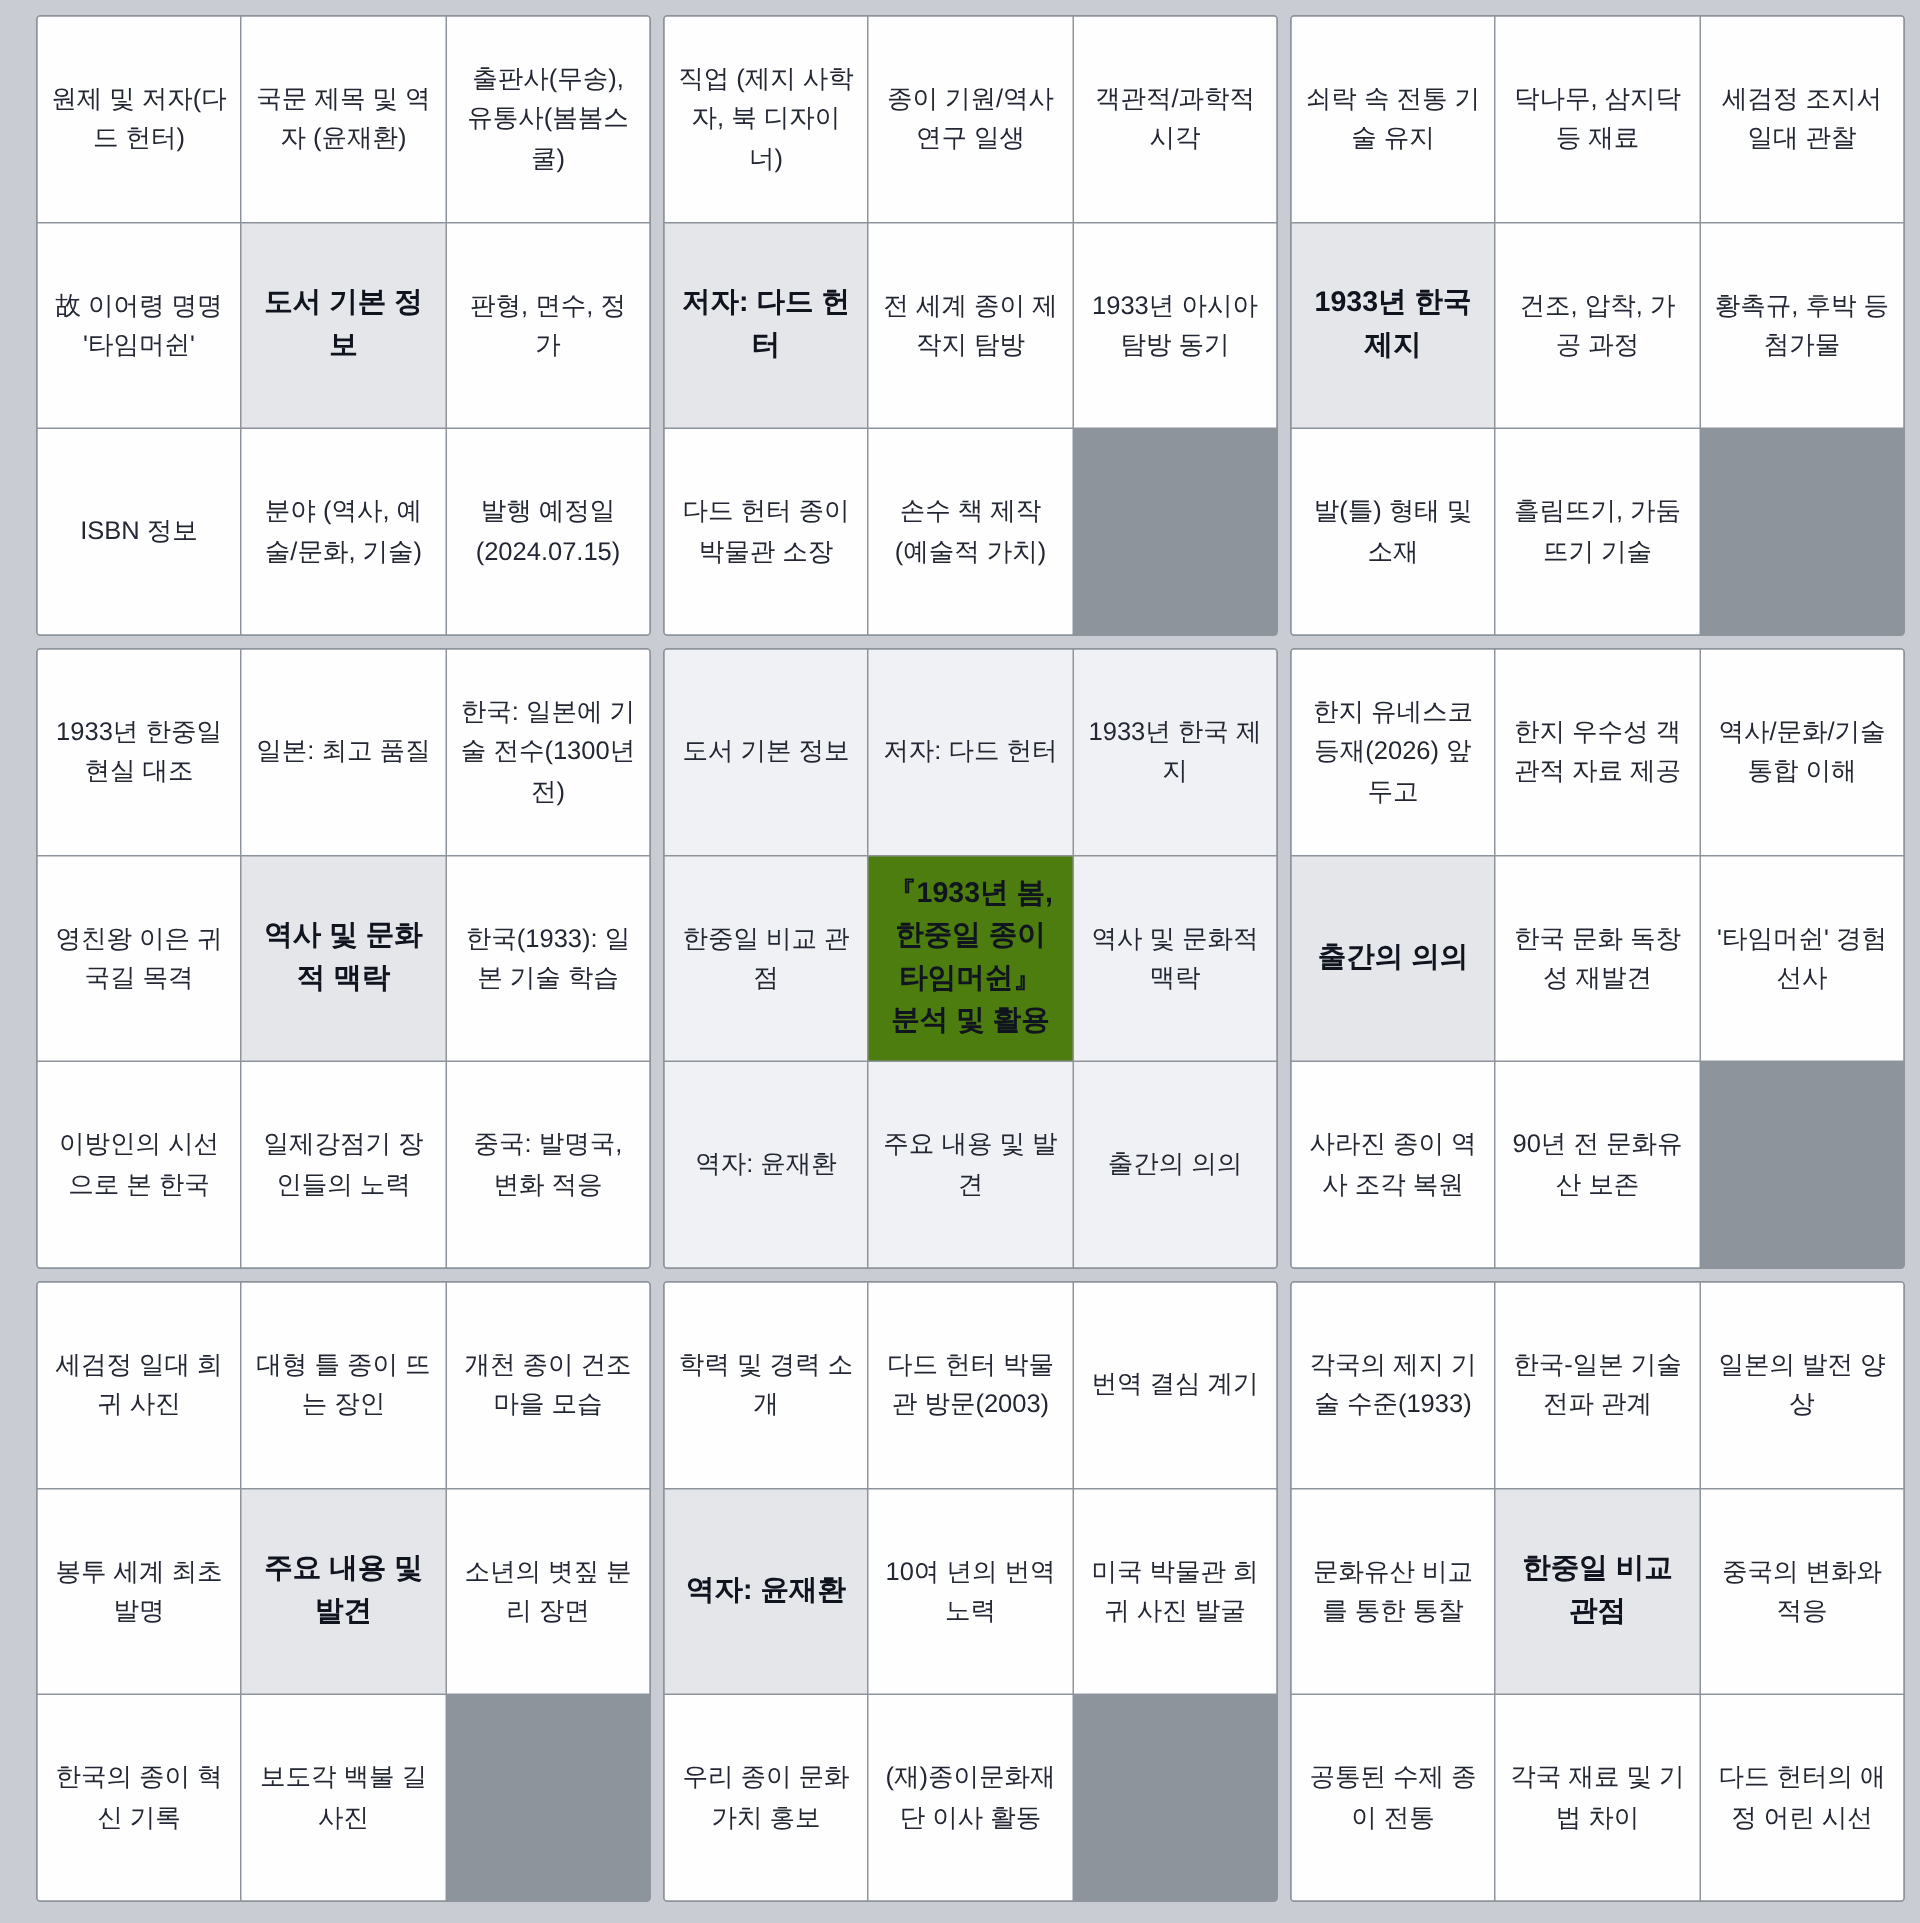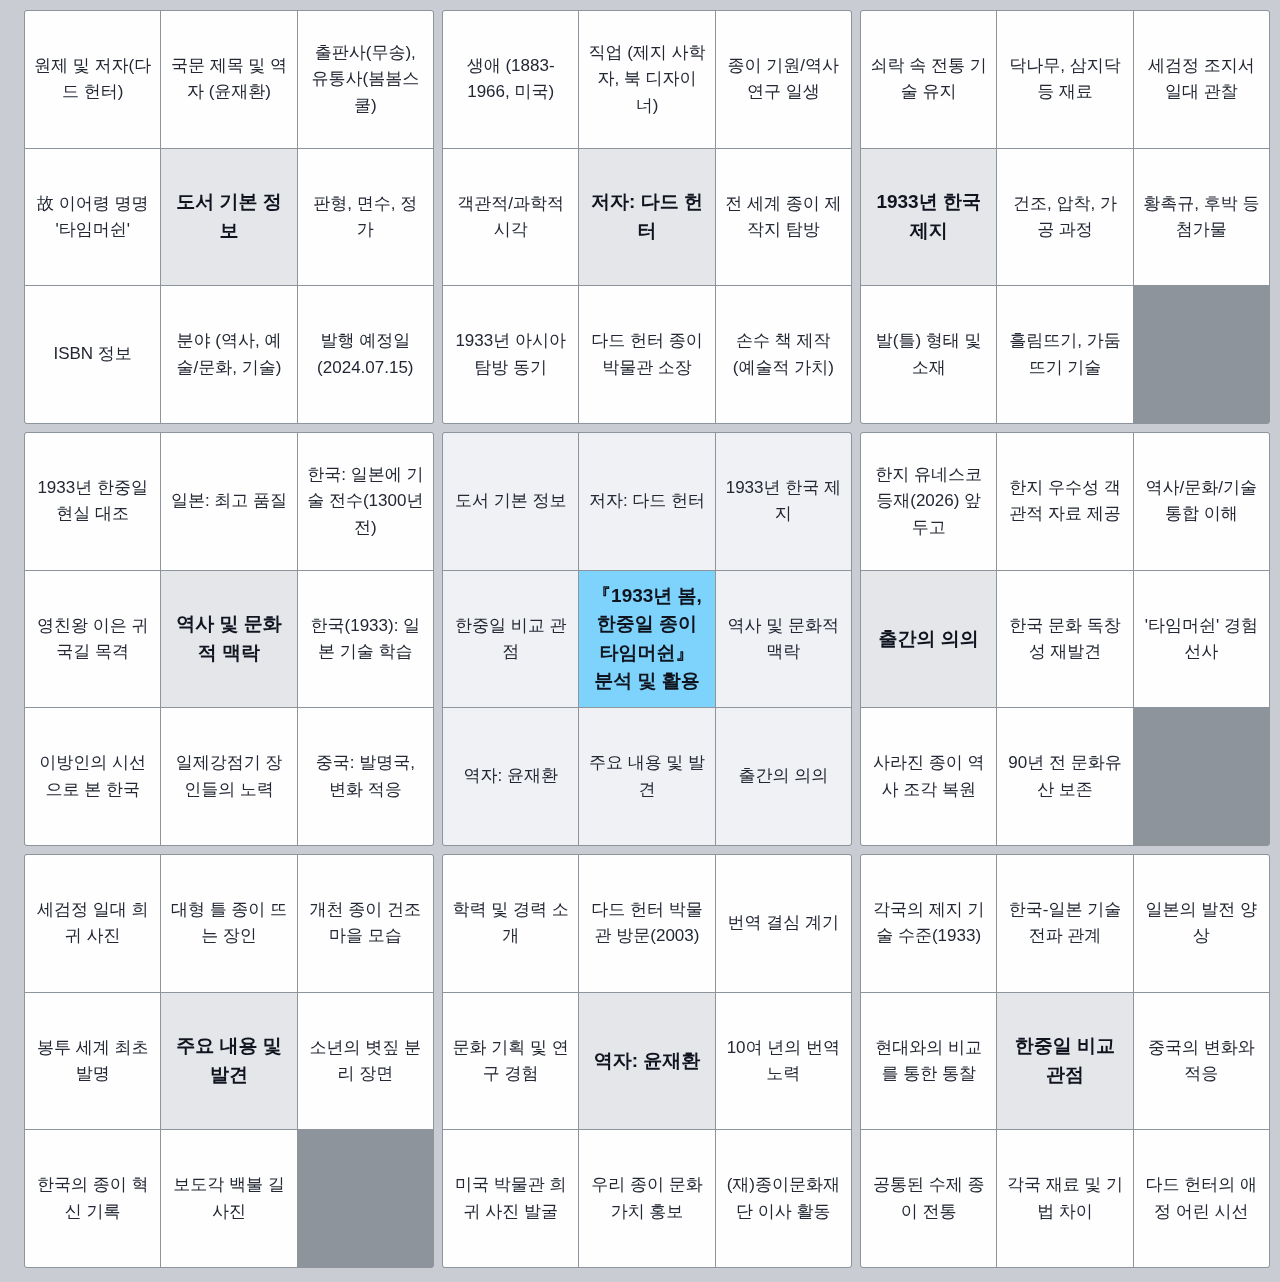--- a/index.html
+++ b/index.html
@@ -42,41 +42,40 @@
     overflow: hidden;
   }
   .cell.hl {
     background: #e4e6ea;
     font-weight: 700;
     font-size: 19px;
     line-height: 1.5;
     color: #10141f;
   }
   .mid .cell { background: #f0f1f4; }
-  .mid .cell.core { background: #7dd3fc; }
+  .mid .cell.core { background: #4d7c0f; }
 </style>
 </head>
 <body>
 
 <div class="board">
 
   <div class="block">
     <div class="cell">원제 및 저자(다드 헌터)</div>
     <div class="cell">국문 제목 및 역자 (윤재환)</div>
     <div class="cell">출판사(무송), 유통사(봄봄스쿨)</div>
     <div class="cell">故 이어령 명명 '타임머쉰'</div>
     <div class="cell hl">도서 기본 정보</div>
     <div class="cell">판형, 면수, 정가</div>
     <div class="cell">ISBN 정보</div>
     <div class="cell">분야 (역사, 예술/문화, 기술)</div>
     <div class="cell">발행 예정일 (2024.07.15)</div>
   </div>
 
   <div class="block">
-    <div class="cell">생애 (1883-1966, 미국)</div>
     <div class="cell">직업 (제지 사학자, 북 디자이너)</div>
     <div class="cell">종이 기원/역사 연구 일생</div>
     <div class="cell">객관적/과학적 시각</div>
     <div class="cell hl">저자: 다드 헌터</div>
     <div class="cell">전 세계 종이 제작지 탐방</div>
     <div class="cell">1933년 아시아 탐방 동기</div>
     <div class="cell">다드 헌터 종이 박물관 소장</div>
     <div class="cell">손수 책 제작 (예술적 가치)</div>
   </div>
 
@@ -134,33 +133,32 @@
     <div class="cell hl">주요 내용 및 발견</div>
     <div class="cell">소년의 볏짚 분리 장면</div>
     <div class="cell">한국의 종이 혁신 기록</div>
     <div class="cell">보도각 백불 길 사진</div>
   </div>
 
   <div class="block">
     <div class="cell">학력 및 경력 소개</div>
     <div class="cell">다드 헌터 박물관 방문(2003)</div>
     <div class="cell">번역 결심 계기</div>
-    <div class="cell">문화 기획 및 연구 경험</div>
     <div class="cell hl">역자: 윤재환</div>
     <div class="cell">10여 년의 번역 노력</div>
     <div class="cell">미국 박물관 희귀 사진 발굴</div>
     <div class="cell">우리 종이 문화 가치 홍보</div>
     <div class="cell">(재)종이문화재단 이사 활동</div>
   </div>
 
   <div class="block">
     <div class="cell">각국의 제지 기술 수준(1933)</div>
     <div class="cell">한국-일본 기술 전파 관계</div>
     <div class="cell">일본의 발전 양상</div>
-    <div class="cell">현대와의 비교를 통한 통찰</div>
+    <div class="cell">문화유산 비교를 통한 통찰</div>
     <div class="cell hl">한중일 비교 관점</div>
     <div class="cell">중국의 변화와 적응</div>
     <div class="cell">공통된 수제 종이 전통</div>
     <div class="cell">각국 재료 및 기법 차이</div>
     <div class="cell">다드 헌터의 애정 어린 시선</div>
   </div>
 
 </div>
 
 </body></html>

